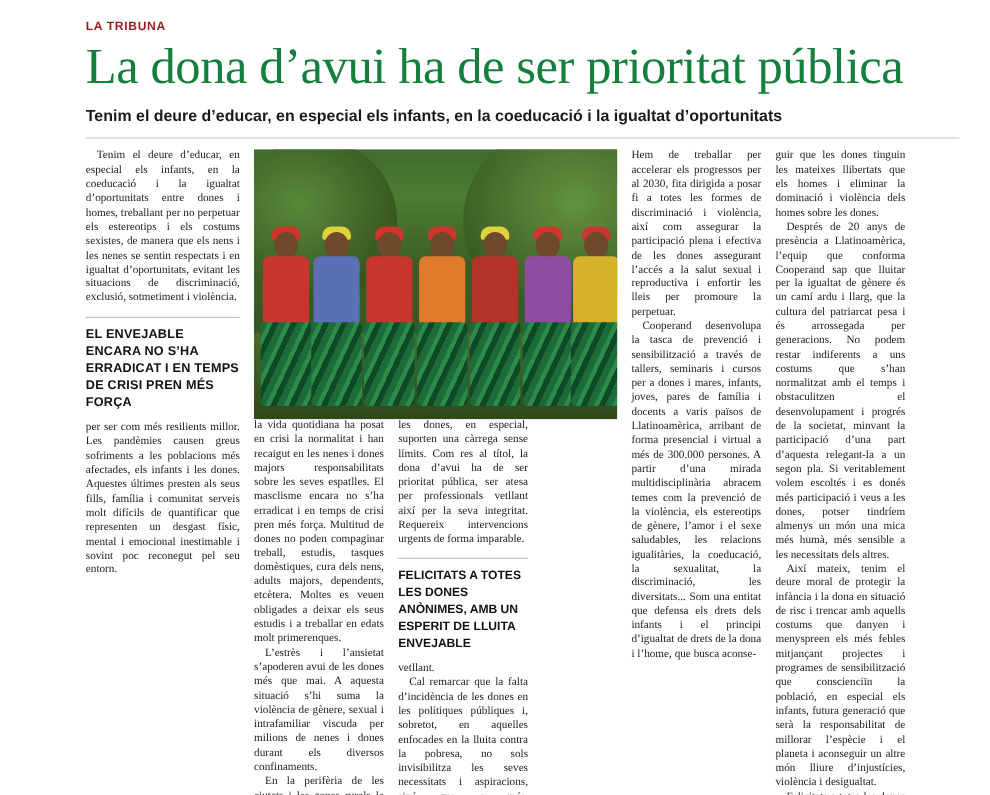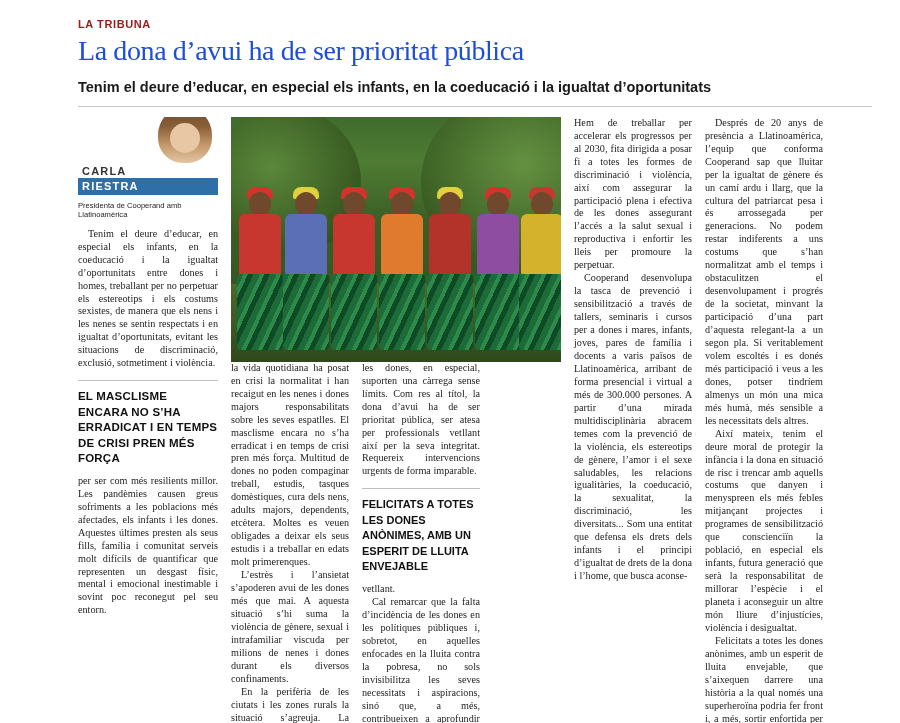--- a/index.html
+++ b/index.html
@@ -29,26 +29,26 @@
   .kicker {
     font-family: "Liberation Sans", sans-serif;
     font-weight: bold;
     font-size: 11px;
     letter-spacing: 0.6px;
     color: #9b1b1b;
     margin-bottom: 6px;
   }
   .headline {
     font-family: "Liberation Serif", serif;
-    font-size: 28px;
+    font-size: 46px;
     line-height: 1.06;
     font-weight: normal;
     margin: 0 0 12px 0;
     letter-spacing: -0.4px;
-    color: #1d4ed8;
+    color: #15803d;
   }
   .subhead {
     font-family: "Liberation Sans", sans-serif;
     font-size: 14.5px;
     font-weight: bold;
     line-height: 1.25;
     color: #1a1a1a;
     margin: 0 0 10px 0;
   }
   .rule {
@@ -286,32 +286,24 @@
   <div class="header">
     <div class="kicker">LA TRIBUNA</div>
     <h1 class="headline">La dona d’avui ha de ser prioritat pública</h1>
     <div class="subhead">Tenim el deure d’educar, en especial els infants, en la coeducació i la igualtat d’oportunitats</div>
   </div>
   <div class="rule"></div>
 
   <div class="content">
 
     <div class="col author-col">
-      <div class="author-box">
-        <div class="author-photo">
-          <div class="portrait"></div>
-        </div>
-        <div class="author-name">CARLA</div>
-        <span class="author-surname">RIESTRA</span>
-        <div class="author-role">Presidenta de Cooperand amb Llatinoamèrica</div>
-      </div>
 
       <p class="body">Tenim el deure d’educar, en especial els infants, en la coeducació i la igualtat d’oportunitats entre dones i homes, treballant per no perpetuar els estereotips i els costums sexistes, de manera que els nens i les nenes se sentin respectats i en igualtat d’oportunitats, evitant les situacions de discriminació, exclusió, sotmetiment i violència.</p>
 
-      <div class="crosshead">EL MASCLISME ENCARA NO S’HA ERRADICAT I EN TEMPS DE CRISI PREN MÉS FORÇA</div>
+      <div class="crosshead">EL ENVEJABLE ENCARA NO S’HA ERRADICAT I EN TEMPS DE CRISI PREN MÉS FORÇA</div>
 
       <p class="body first">per ser com més resilients millor. Les pandèmies causen greus sofriments a les poblacions més afectades, els infants i les dones. Aquestes últimes presten als seus fills, família i comunitat serveis molt difícils de quantificar que representen un desgast físic, mental i emocional inestimable i sovint poc reconegut pel seu entorn.</p>
 
     </div>
 
     <div class="photo-wrap">
       <div class="photo">
         <div class="sky"></div>
         <div class="foliage-l"></div>
         <div class="foliage-r"></div>
@@ -374,19 +366,20 @@
         </div>
       </div>
     </div>
 
     <div class="col">
       <p class="body first">Hem de treballar per accelerar els progressos per al 2030, fita dirigida a posar fi a totes les formes de discriminació i violència, així com assegurar la participació plena i efectiva de les dones assegurant l’accés a la salut sexual i reproductiva i enfortir les lleis per promoure la perpetuar.</p>
       <p class="body">Cooperand desenvolupa la tasca de prevenció i sensibilització a través de tallers, seminaris i cursos per a dones i mares, infants, joves, pares de família i docents a varis països de Llatinoamèrica, arribant de forma presencial i virtual a més de 300.000 persones. A partir d’una mirada multidisciplinària abracem temes com la prevenció de la violència, els estereotips de gènere, l’amor i el sexe saludables, les relacions igualitàries, la coeducació, la sexualitat, la discriminació, les diversitats... Som una entitat que defensa els drets dels infants i el principi d’igualtat de drets de la dona i l’home, que busca aconse-</p>
     </div>
 
     <div class="col">
+      <p class="body first">guir que les dones tinguin les mateixes llibertats que els homes i eliminar la dominació i violència dels homes sobre les dones.</p>
       <p class="body">Després de 20 anys de presència a Llatinoamèrica, l’equip que conforma Cooperand sap que lluitar per la igualtat de gènere és un camí ardu i llarg, que la cultura del patriarcat pesa i és arrossegada per generacions. No podem restar indiferents a uns costums que s’han normalitzat amb el temps i obstaculitzen el desenvolupament i progrés de la societat, minvant la participació d’una part d’aquesta relegant-la a un segon pla. Si veritablement volem escoltés i es donés més participació i veus a les dones, potser tindríem almenys un món una mica més humà, més sensible a les necessitats dels altres.</p>
       <p class="body">Així mateix, tenim el deure moral de protegir la infància i la dona en situació de risc i trencar amb aquells costums que danyen i menyspreen els més febles mitjançant projectes i programes de sensibilització que conscienciïn la població, en especial els infants, futura generació que serà la responsabilitat de millorar l’espècie i el planeta i aconseguir un altre món lliure d’injustícies, violència i desigualtat.</p>
       <p class="body">Felicitats a totes les dones anònimes, amb un esperit de lluita envejable, que s’aixequen darrere una història a la qual només una superheroïna podria fer front i, a més, sortir enfortida per la capacitat d’afrontar dificultats i sobreposar-se de situacions adverses. Una tasca encomiable i una resiliència admirable la de milions de dones que lluiten cada dia per sobreviure en un entorn hostil i incert.</p>
     </div>
 
   </div>
 </div>
 
 </body></html>

